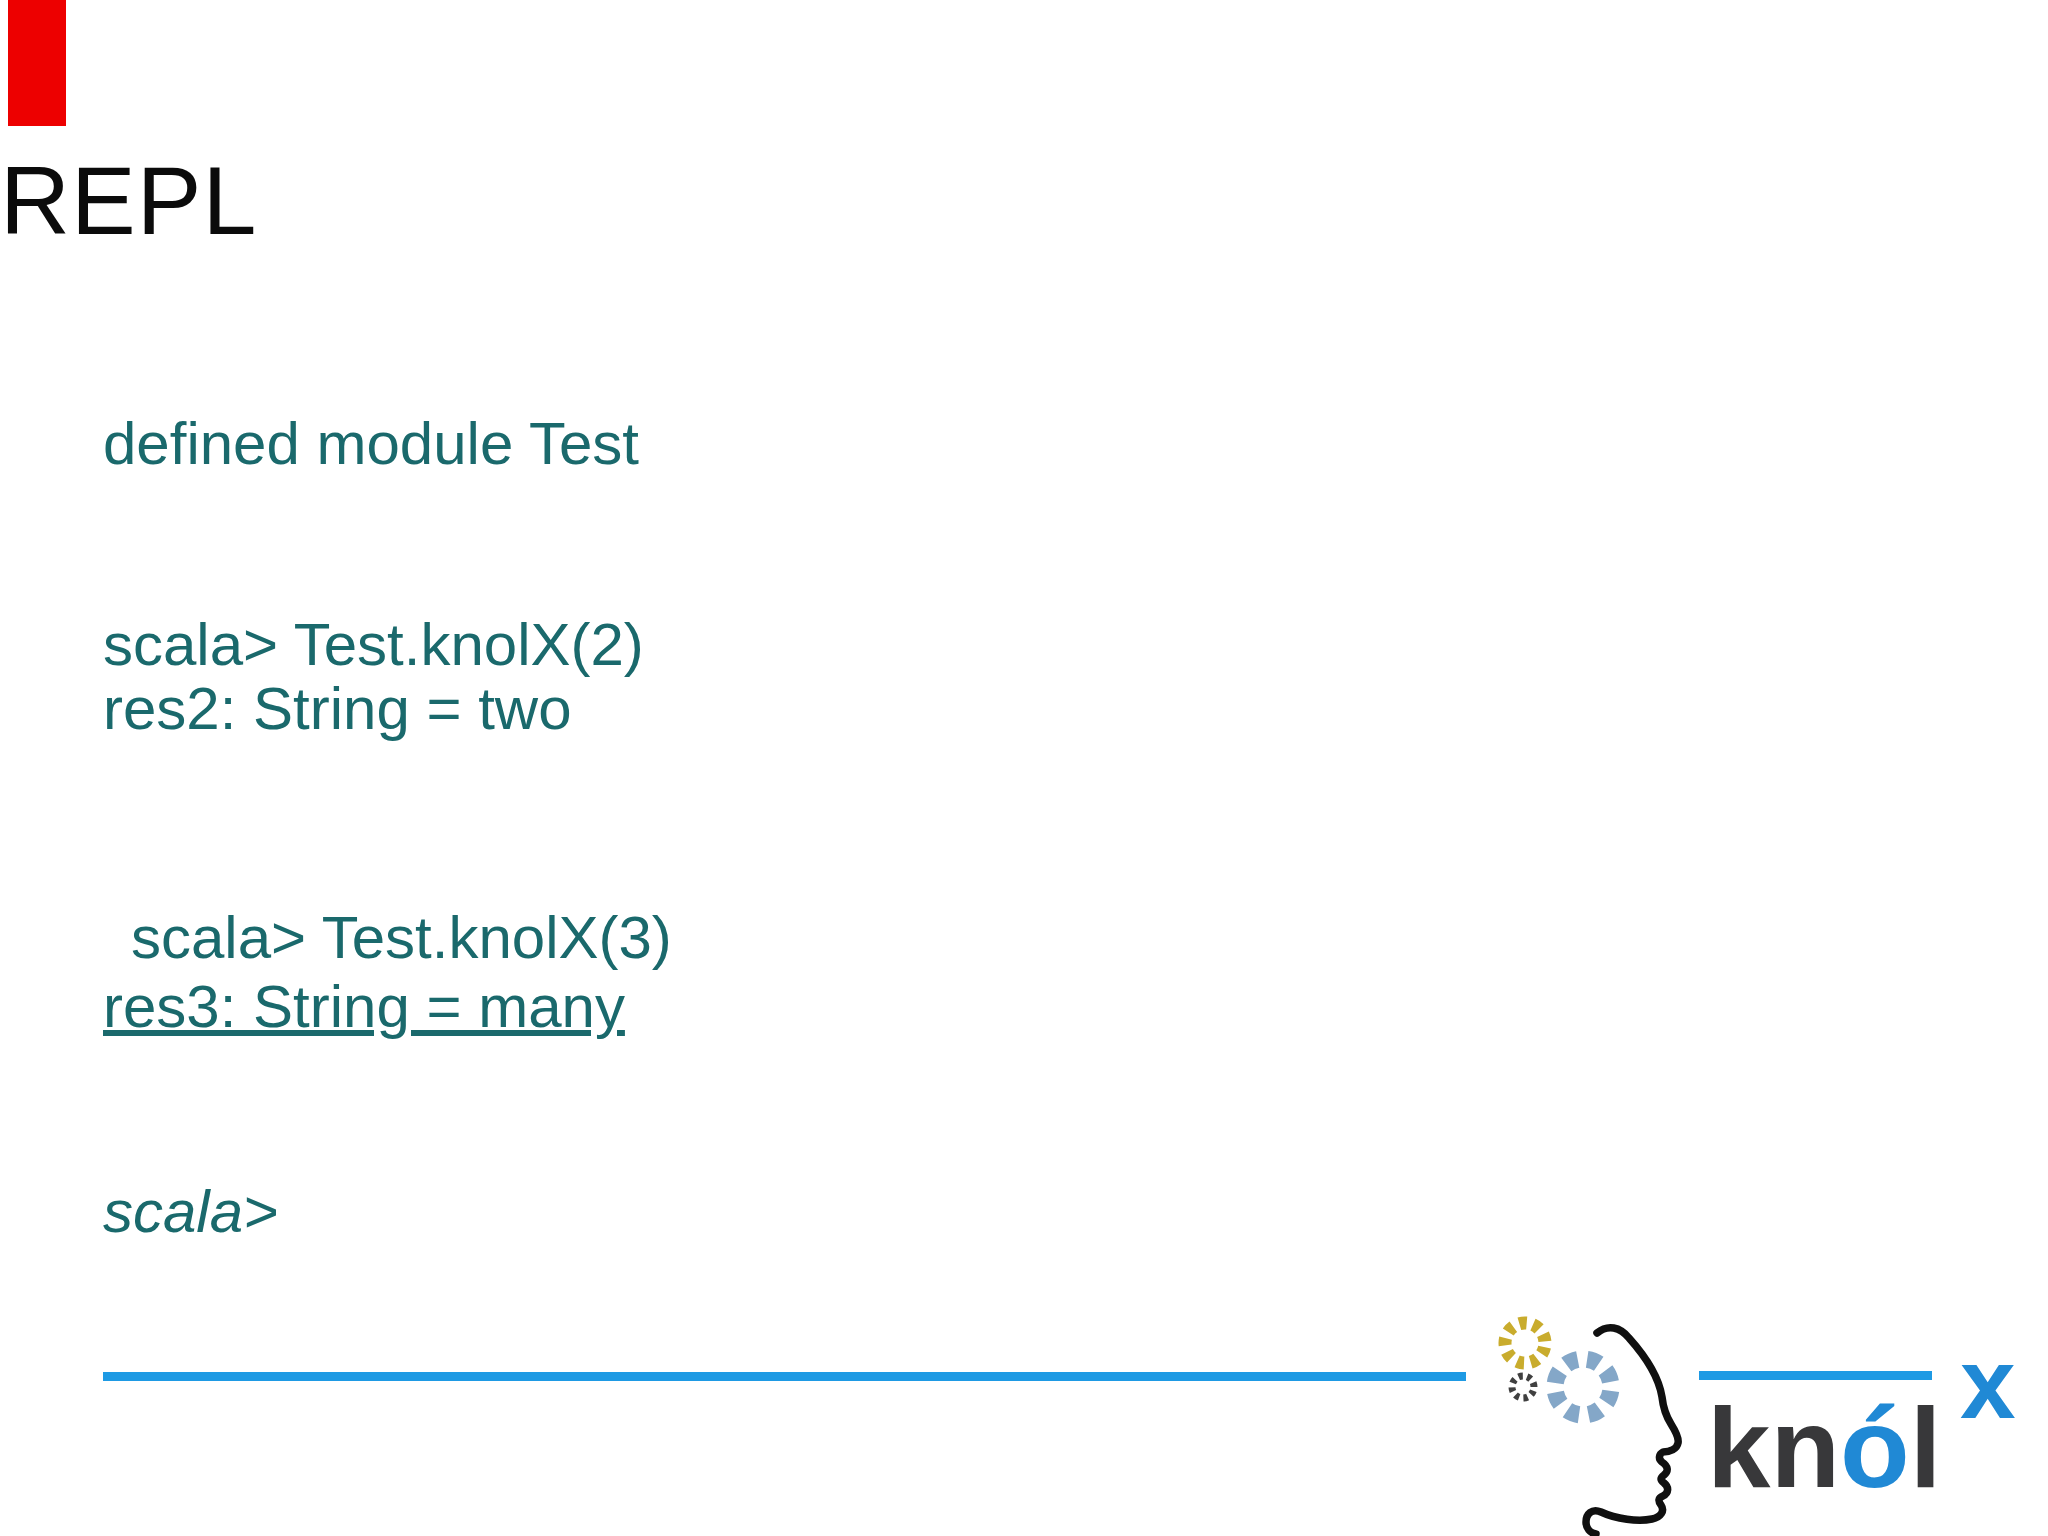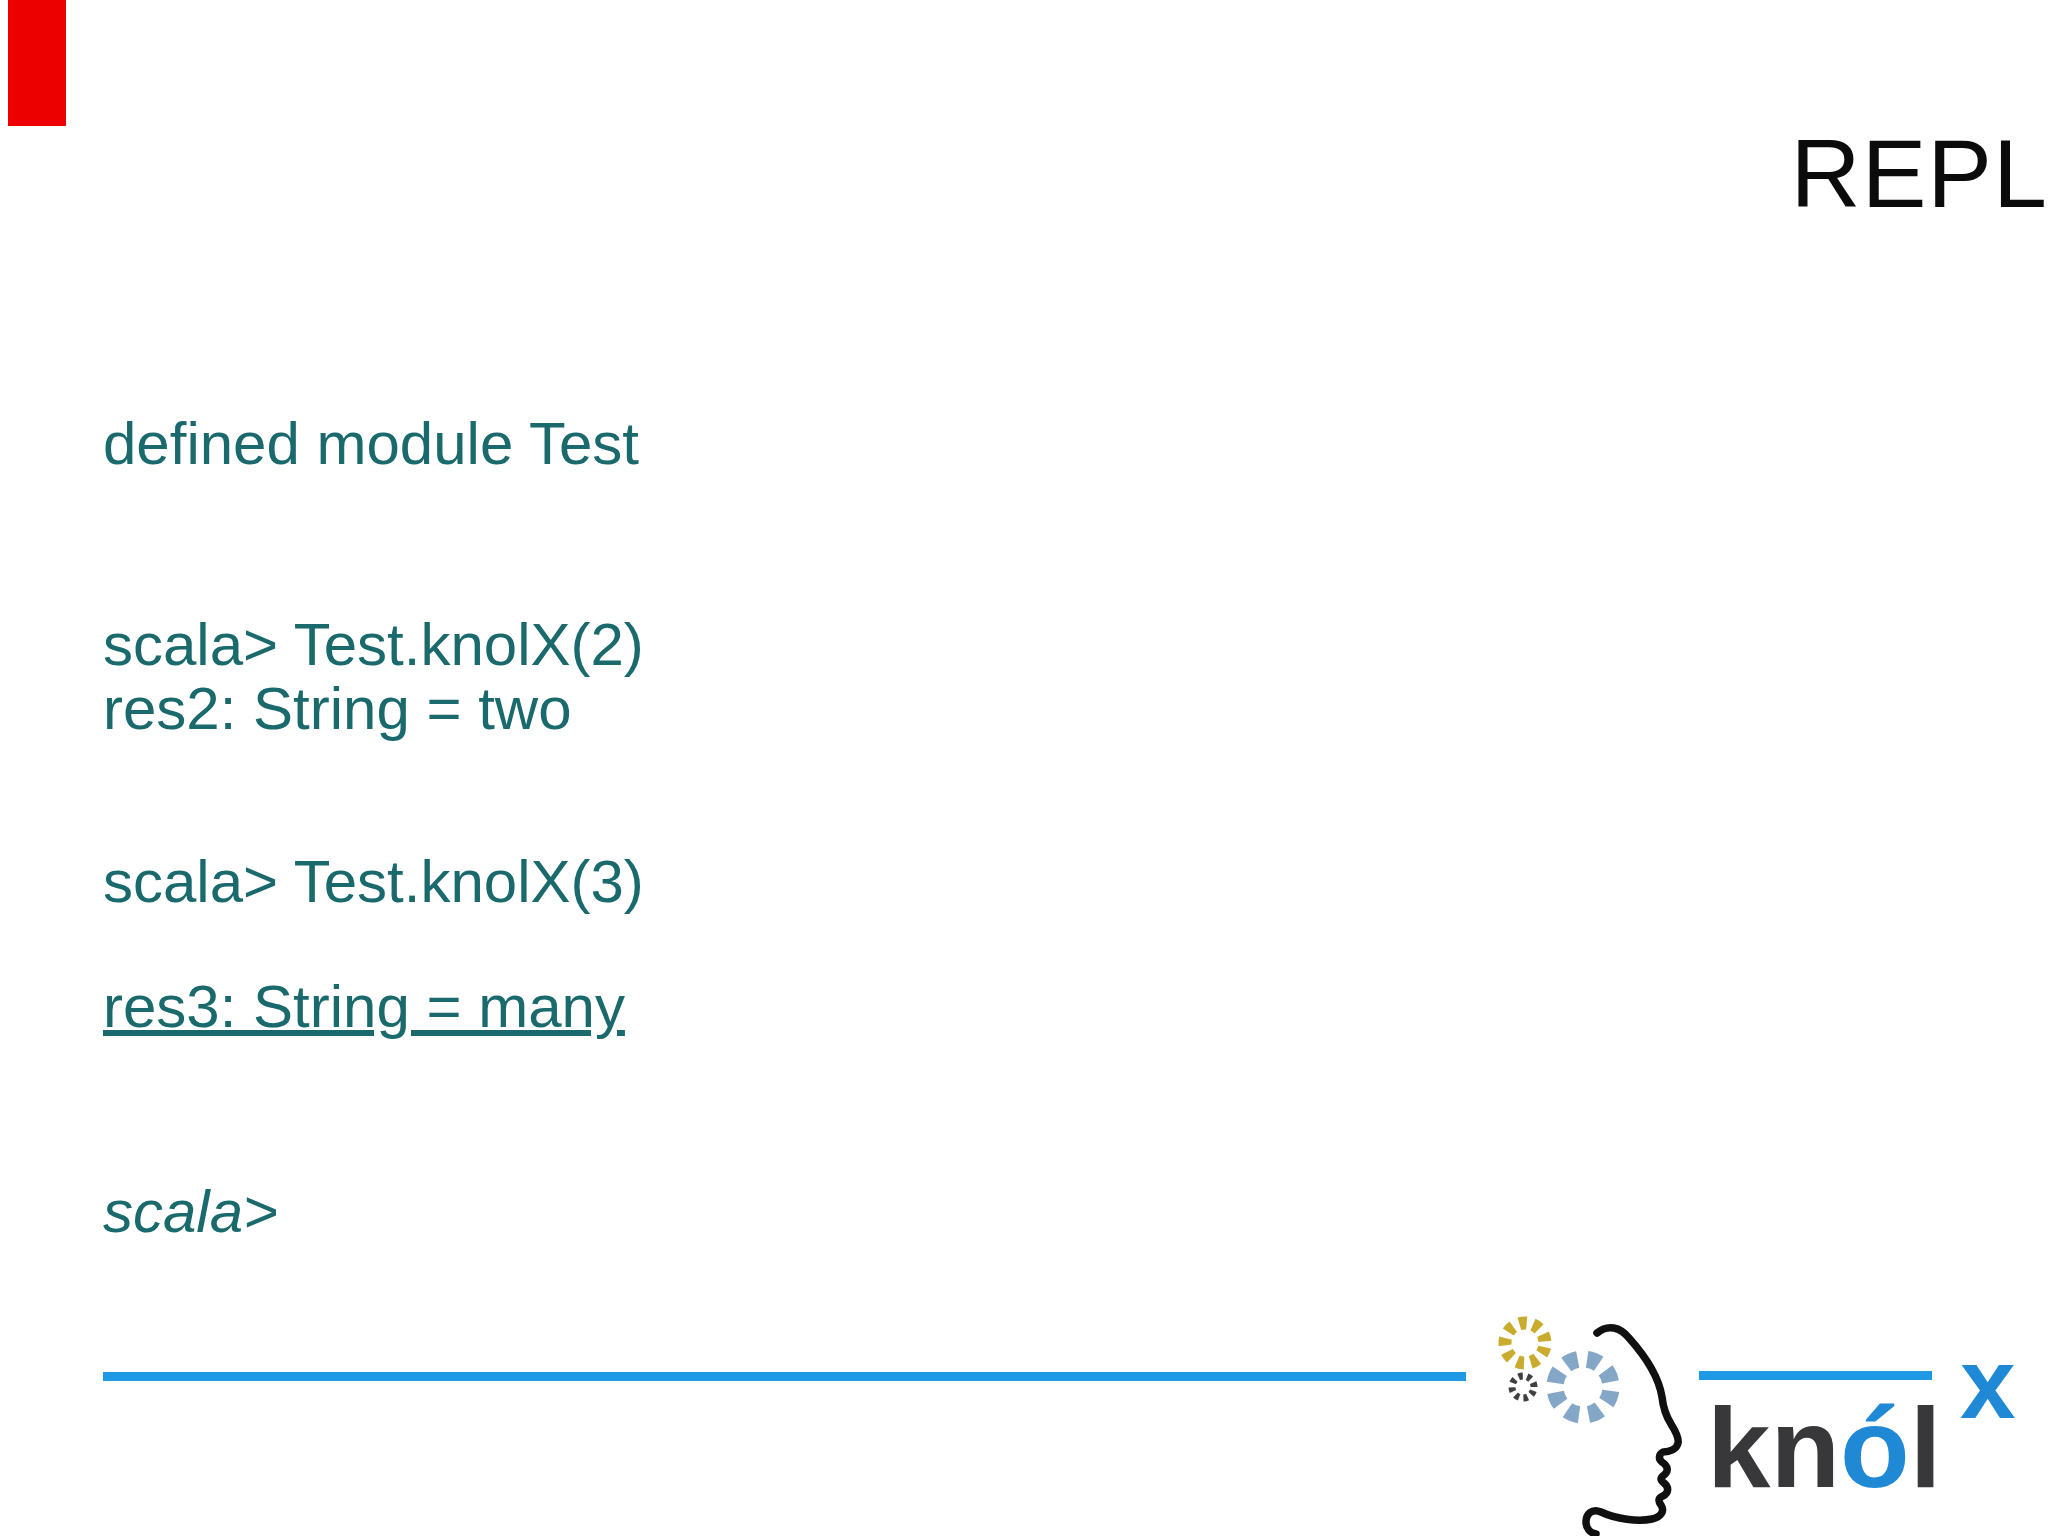--- a/index.html
+++ b/index.html
@@ -8,35 +8,35 @@
     background:#ffffff;
     font-family:"Liberation Sans", sans-serif;
   }
   
   .rec-bar{
     position:absolute;left:8px;top:0;width:58px;height:126px;
     background:#ed0000;
   }
   
   .title{
-    position:absolute;left:0;top:125px;width:2048px;
-    text-align:right;
+    position:absolute;left:0;top:152px;width:2048px;
+    text-align:left;
     font-size:97px;line-height:97px;color:#0b0b0b;
     letter-spacing:1px;
   }
   
   .tline{
     position:absolute;left:103px;
     font-size:60px;line-height:60px;color:#1a696c;
     white-space:pre;
   }
   .tline.l1{top:376px;margin-top:38px;}
   .tline.l2{top:615px;}
   .tline.l3{top:679px;}
-  .tline.l4{top:852px;}
+  .tline.l4{top:908px;margin-left:28px;}
   .tline.l5{top:977px;text-decoration:underline;}
   .tline.l6{top:1182px;font-style:italic;}
   
   .divider{
     position:absolute;height:9px;background:#1e9ae4;top:1372px;
   }
   .divider.left{left:103px;width:1363px;}
   .divider.right{left:1699px;width:233px;top:1371px;}
   
   .logo-art{

